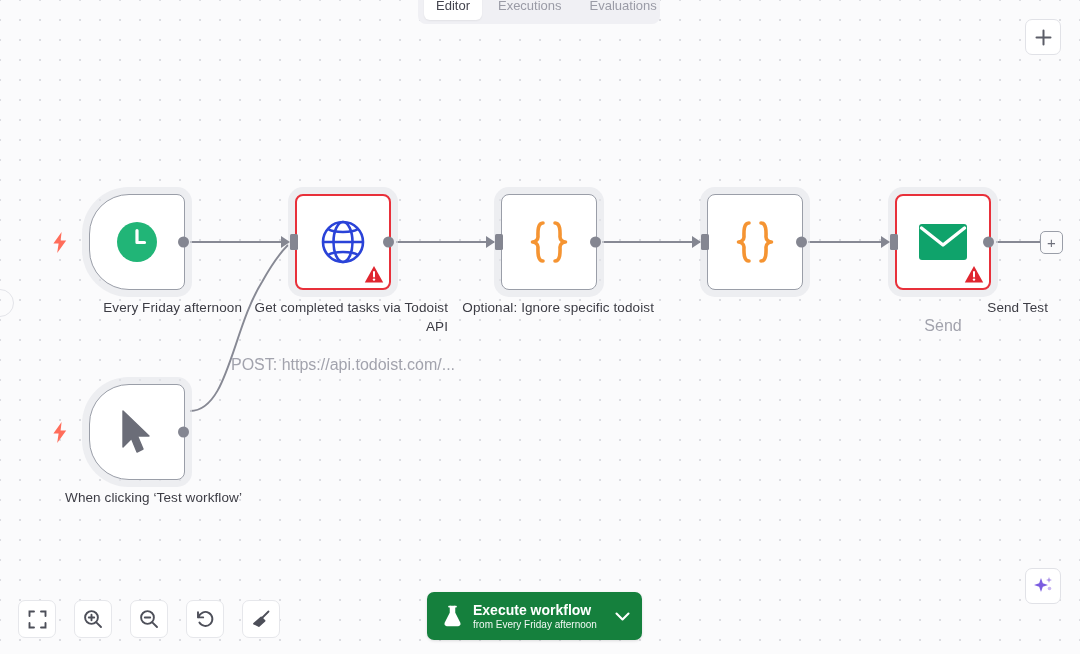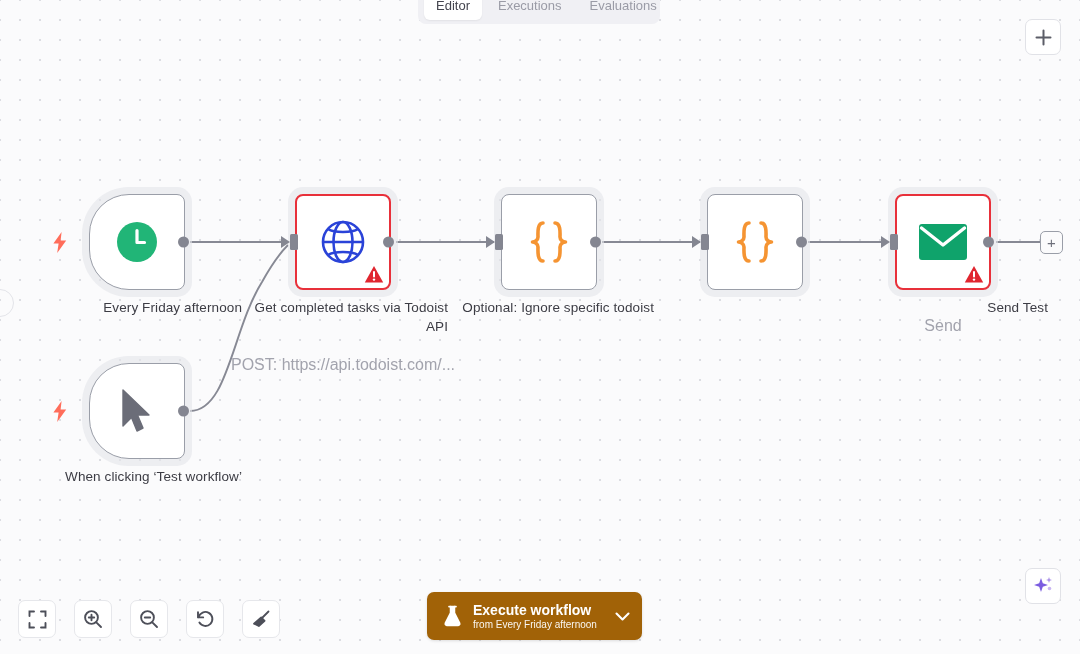--- a/index.html
+++ b/index.html
@@ -205,21 +205,21 @@
     border-radius: 7px;
     display: flex; align-items: center; justify-content: center;
     cursor: pointer;
   }
 
   
   #execute-btn {
     position: absolute;
     left: 427px; bottom: 14px;
     height: 48px;
-    background: #a16207;
+    background: #15803d;
     border-radius: 7px;
     display: flex; align-items: center;
     padding: 0 12px 0 16px;
     gap: 11px;
     color: #ffffff;
     cursor: pointer;
     z-index: 30;
     box-shadow: 0 1px 3px rgba(0,0,0,.12);
   }
   #execute-btn .txt { display: flex; flex-direction: column; line-height: 1; }
@@ -326,21 +326,21 @@
           <circle cx="10" cy="14.6" r="1.2" fill="#ffffff"></circle>
         </svg>
       </div>
       <div class="port-in"></div>
       <div class="port-out"></div>
     </div>
     <div class="node-label">Send Test</div>
     <div class="node-sub" style="top:124px;">Send</div>
   </div>
 
-  <div class="node-wrap" style="left:89px; top:363px;text-decoration:underline;">
+  <div class="node-wrap" style="left:89px; top:384px;text-decoration:underline;">
     <div class="bolt">
       <svg width="16" height="21" viewBox="0 0 16 21">
         <path d="M9.6 0 L1.4 11.6 L6.6 11.6 L5.2 21 L14.2 8.6 L8.6 8.6 Z" fill="#ff6d5a"></path>
       </svg>
     </div>
     <div class="node-box trigger">
       <svg width="36" height="46" viewBox="0 0 36 46">
         <path d="M4 2 L4 38 L12.5 29.5 L18 43 L24 40 L18.5 27 L30 27 Z" fill="#6b6d78" stroke="#6b6d78" stroke-width="1.4" stroke-linejoin="round"></path>
       </svg>
       <div class="port-out"></div>

